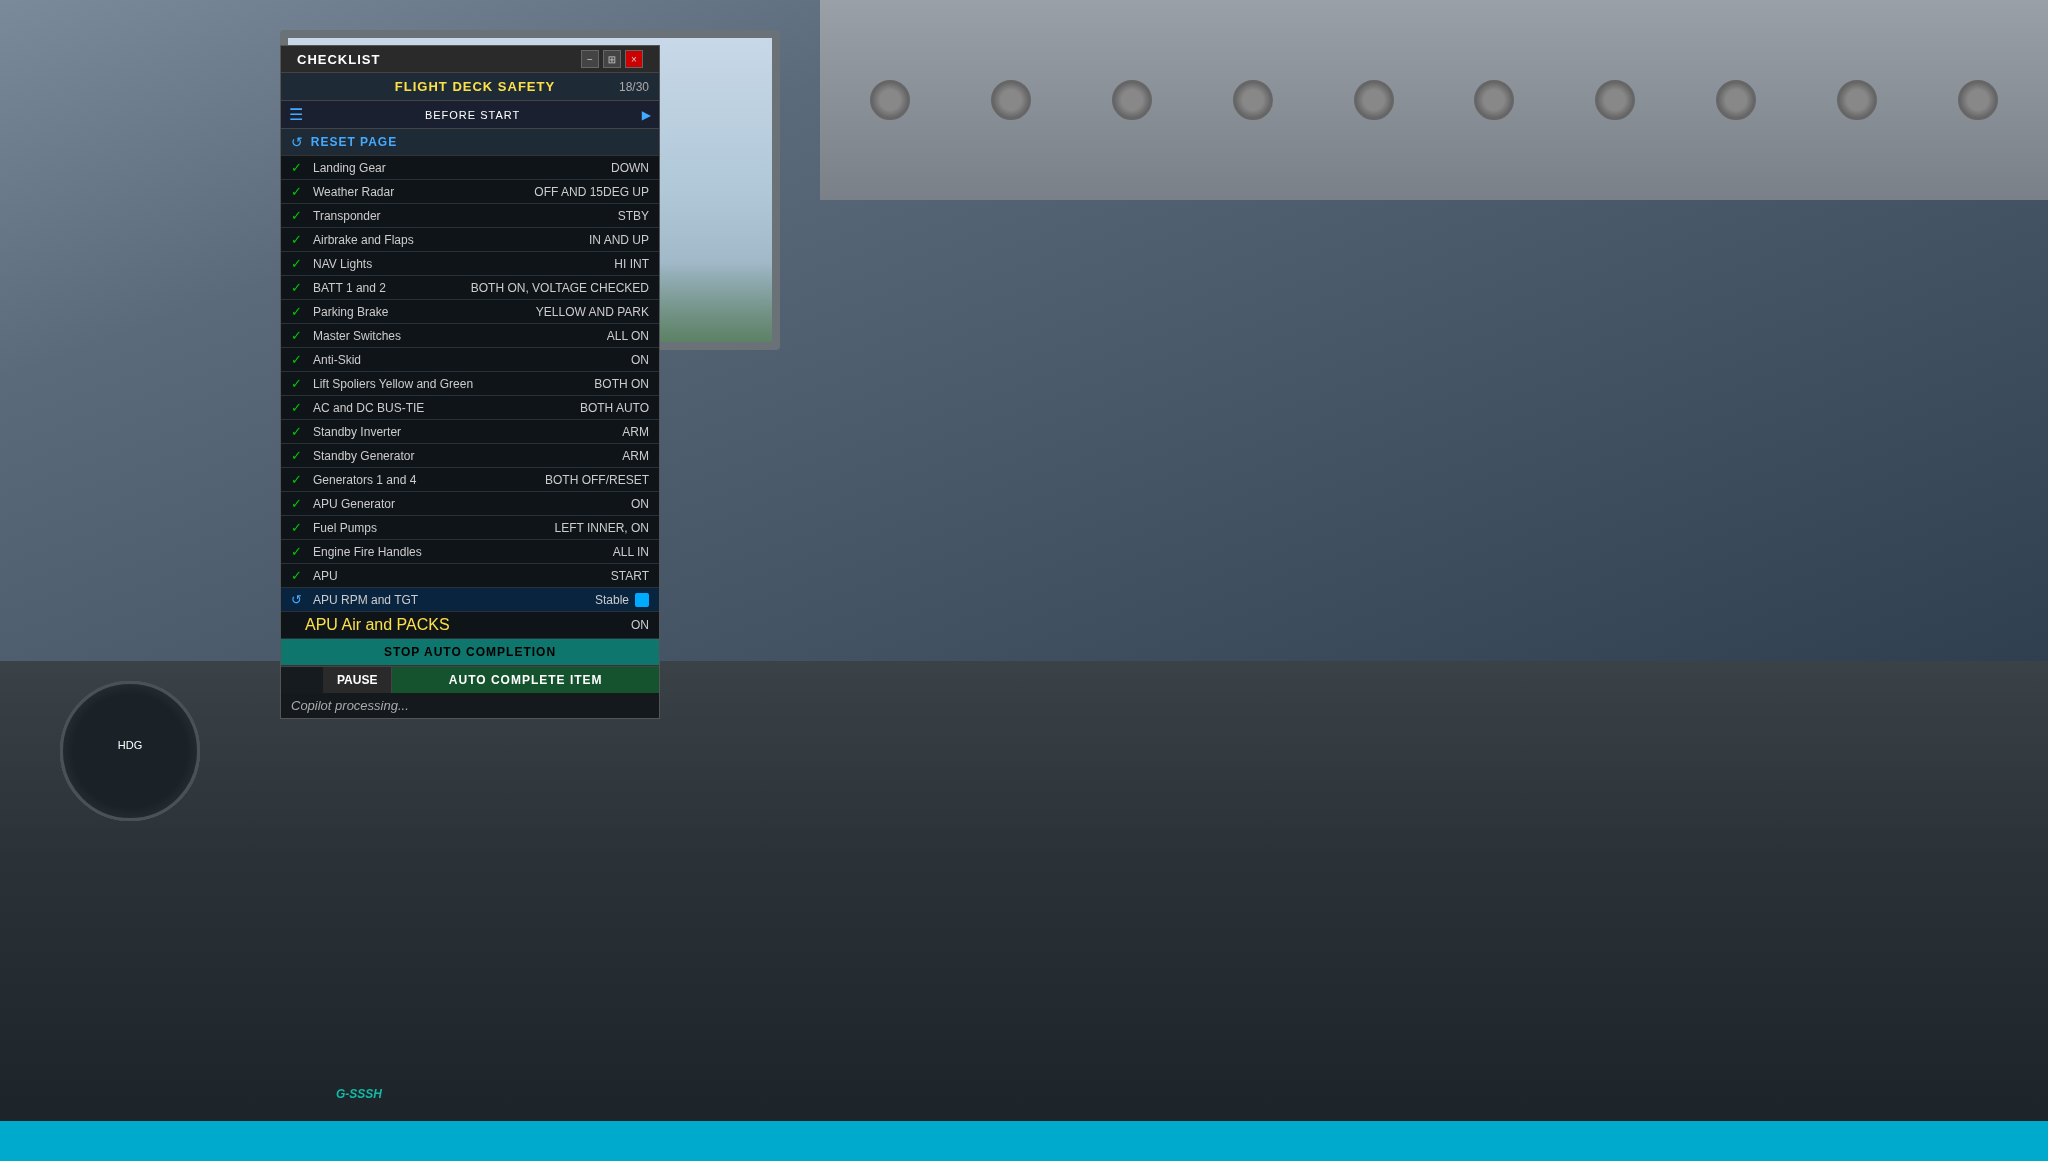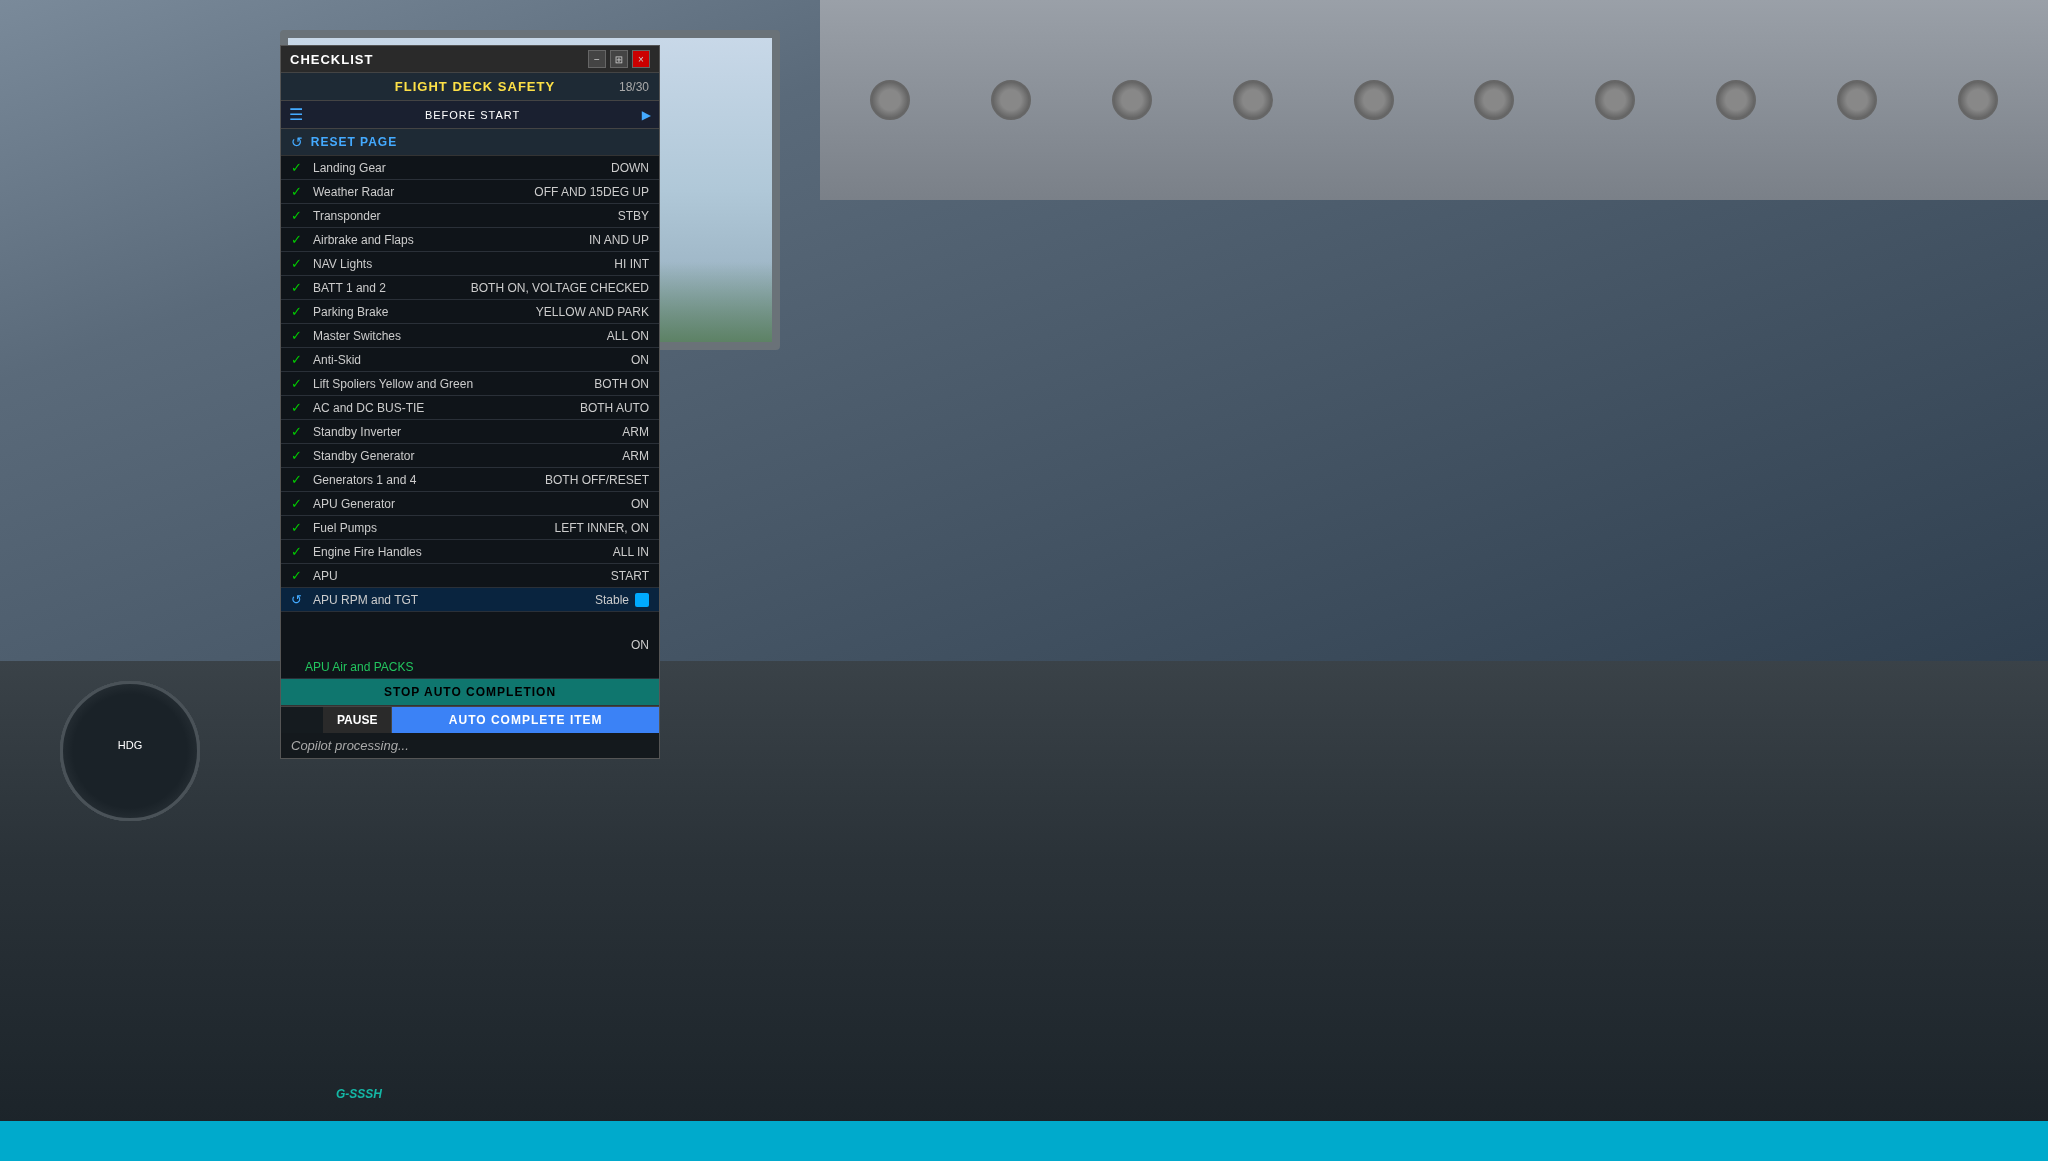--- a/index.html
+++ b/index.html
@@ -63,21 +63,21 @@
       border: 1px solid #555;
       z-index: 100;
       font-size: 13px;
     }
 
     .checklist-titlebar {
       display: flex;
       align-items: center;
       justify-content: space-between;
       background: #2a2a2a;
-      padding: 4px 9px;
+      padding: 4px 16px;
       border-bottom: 1px solid #444;
     }
 
     .checklist-title {
       color: #ffffff;
       font-size: 13px;
       font-weight: bold;
       text-transform: uppercase;
       letter-spacing: 1px;
     }
@@ -220,24 +220,23 @@
     .apu-air-row {
       display: flex;
       align-items: center;
       padding: 4px 10px;
       border-bottom: 1px solid #2a3038;
       background: rgba(15, 20, 25, 0.98);
       padding-left: 24px;
     }
 
     .apu-air-name {
-      color: #22c55e;
-      font-size: 12px;
+      color: #fde047;
+      font-size: 16px;
       flex: 1;
-      margin-top: 44px;
     }
 
     .apu-air-value {
       color: #cccccc;
       font-size: 12px;
     }
 
     .stop-auto-btn {
       display: flex;
       align-items: center;
@@ -271,21 +270,21 @@
       align-items: center;
     }
 
     .pause-label {
       color: #ffffff;
       font-size: 12px;
       font-weight: bold;
     }
 
     .auto-complete-btn {
-      background: #3b82f6;
+      background: #14532d;
       flex: 1;
       display: flex;
       align-items: center;
       justify-content: center;
       cursor: pointer;
       padding: 6px 10px;
     }
 
     .auto-complete-label {
       color: #ffffff;

